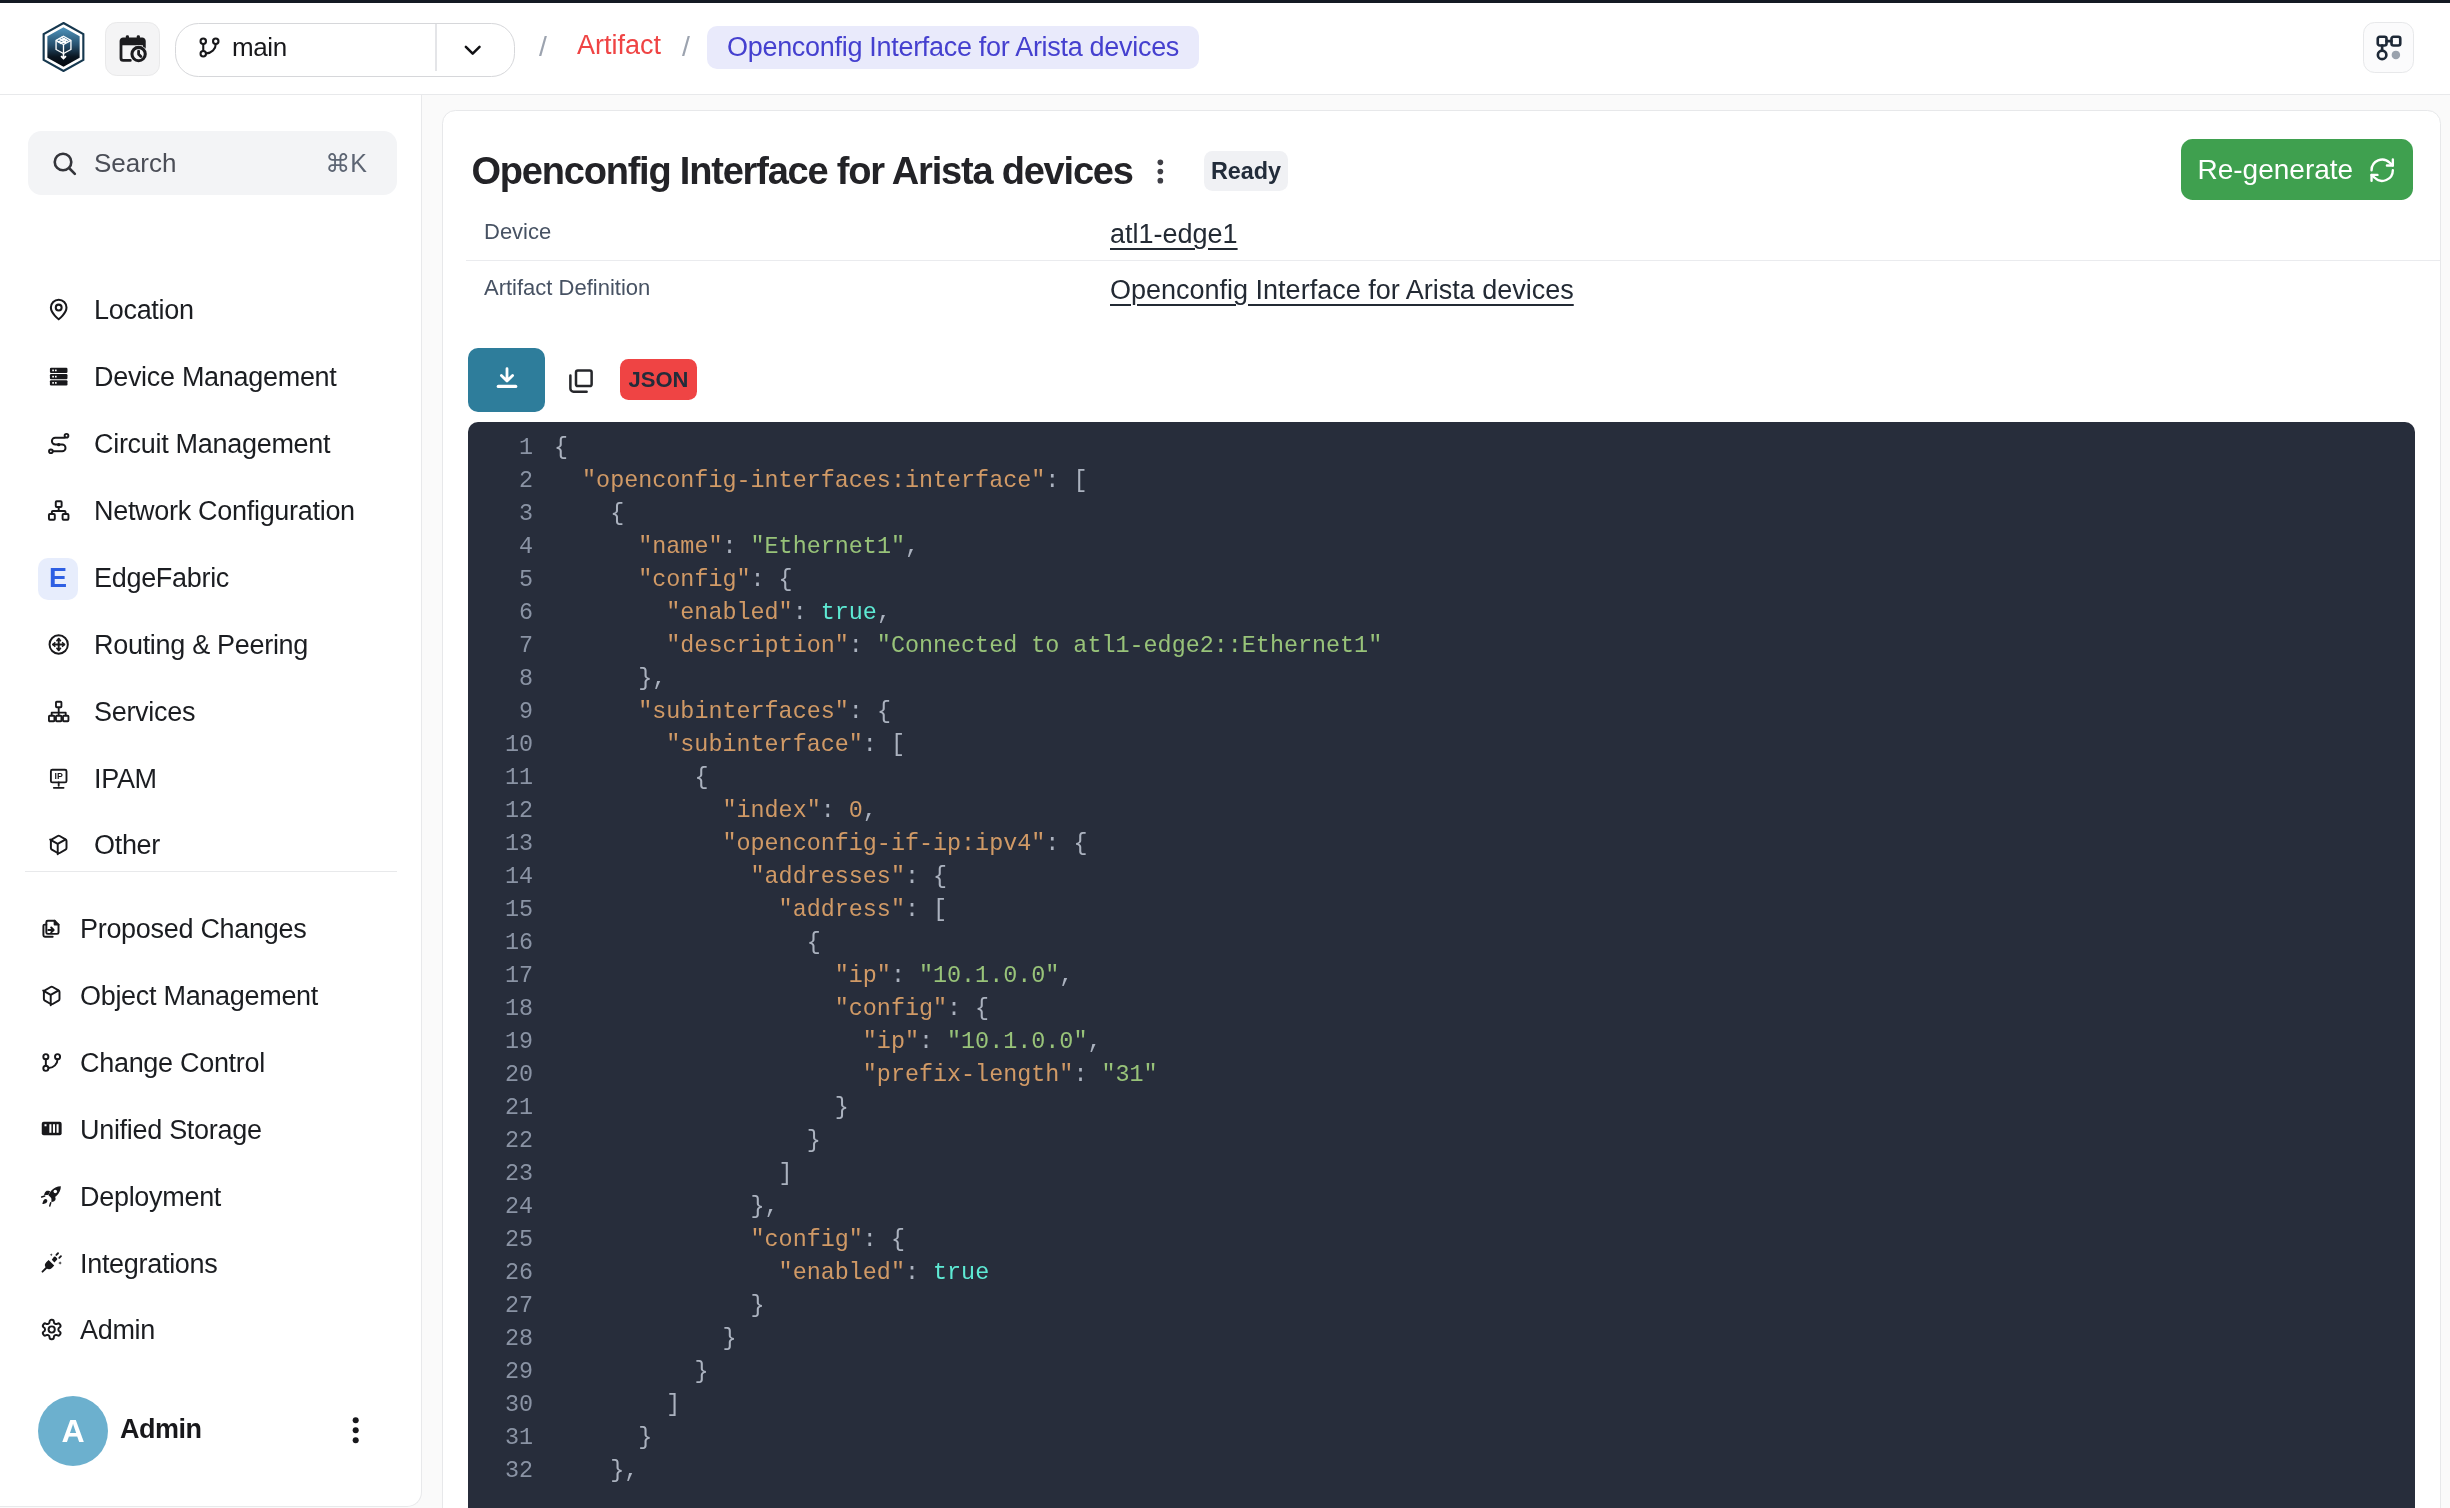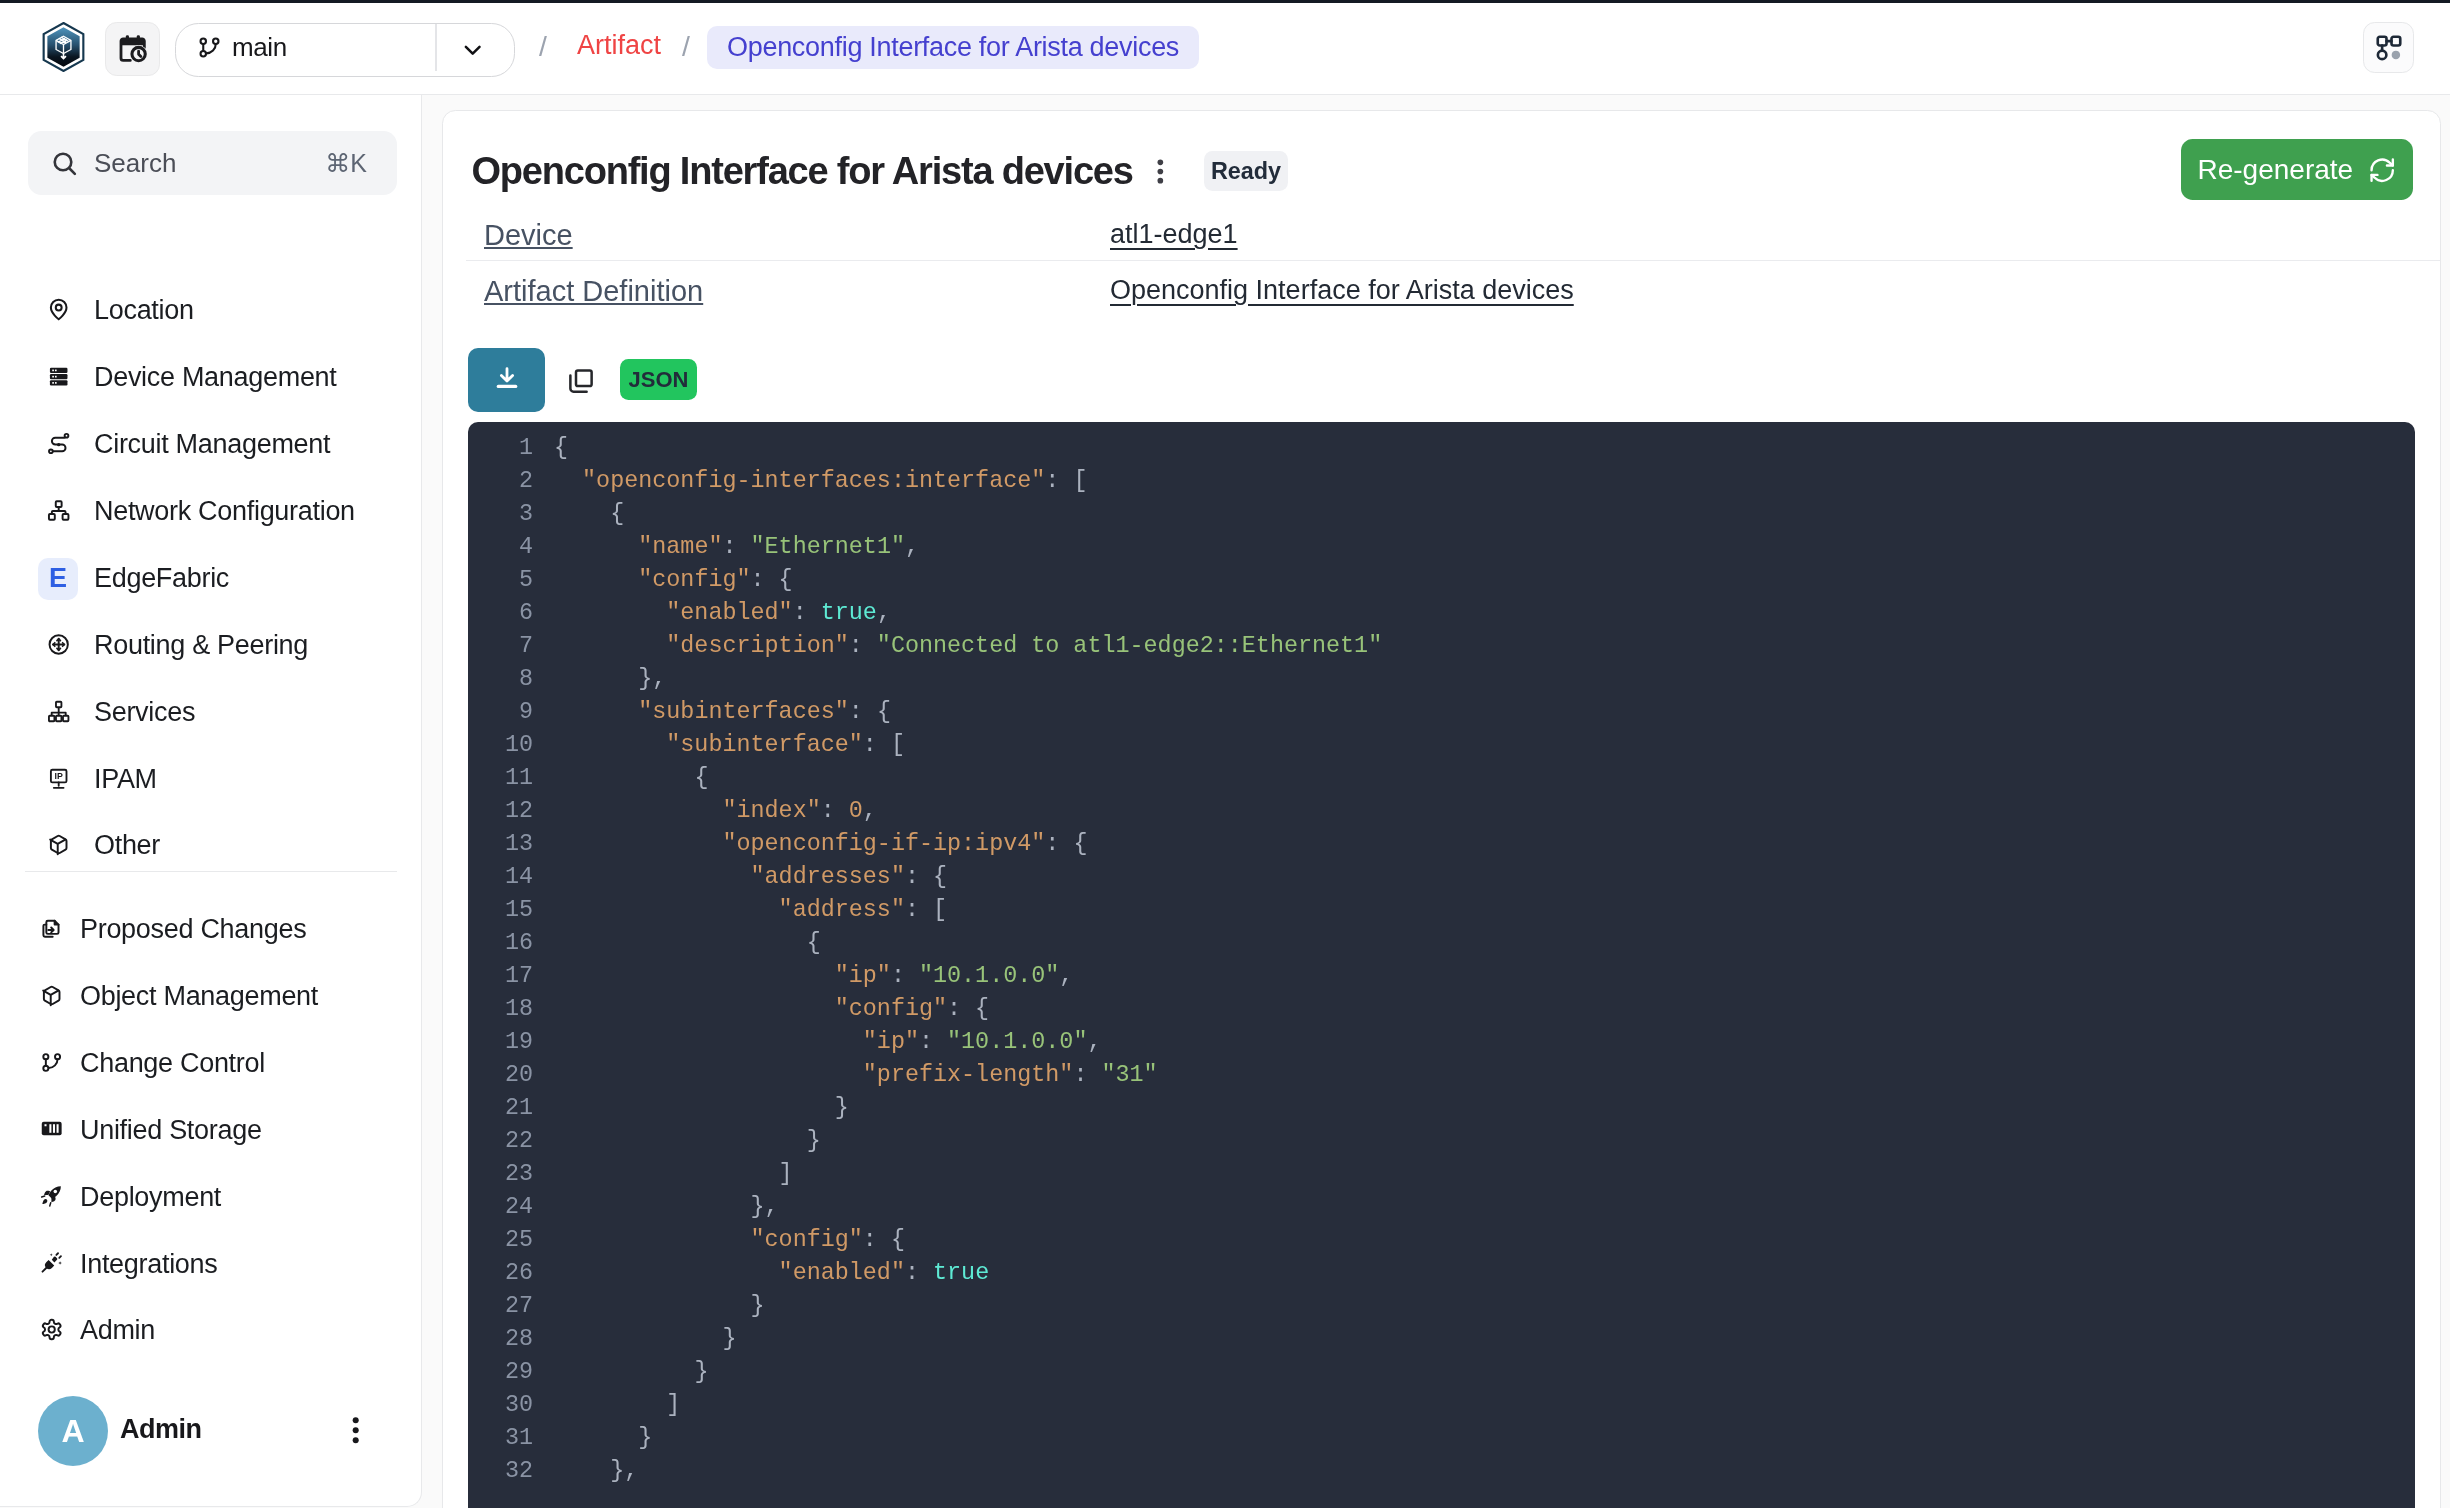--- a/index.html
+++ b/index.html
@@ -32,26 +32,26 @@
 #navdiv { left:25px; top:776px; width:372px; height:0; border-top:1.7px solid #e8e9eb; }
 #efbadge { width:40px; height:42px; border-radius:10px; background:#e7edfc; color:#2e5fe3; font-weight:700; font-size:27px; display:flex; align-items:center; justify-content:center; position:absolute; left:38px; }
 #avatar { left:38px; top:1301px; width:70px; height:70px; border-radius:50%; background:#6cb0ce; color:#fff; font-size:32px; font-weight:700; display:flex; align-items:center; justify-content:center; }
 #avname { left:120px; top:1301px; height:67px; line-height:67px; font-size:27px; letter-spacing:-0.5px; font-weight:700; color:#18181b; }
 
 
 #card { left:442px; top:110px; width:1999px; height:1422px; background:#fff; border:1.7px solid #e7e8ea; border-radius:13.4px; }
 #title { left:28.4px; top:39px; line-height:42px; font-size:38px; font-weight:700; color:#232327; letter-spacing:-1.2px; }
 #readypill { left:761px; top:40px; width:84px; height:40px; border-radius:8.4px; background:#f0f1f4; display:flex; align-items:center; justify-content:center; font-size:23.4px; font-weight:700; color:#222c3a; }
 #regen { left:1738px; top:28.4px; width:232px; height:61px; border-radius:11.7px; background:#3fa04f; color:#fff; display:flex; align-items:center; justify-content:center; gap:15px; font-size:28px; }
-.tbl-lbl { left:41px; font-size:29px; color:#475263;text-decoration:underline; }
+.tbl-lbl { left:41px; font-size:22px; color:#475263; }
 .tbl-val { left:667px; font-size:27px; color:#232a34; text-decoration:underline; text-underline-offset:5px; text-decoration-thickness:1.7px; }
 #rowdiv { left:23.4px; top:149px; width:1974px; height:0; border-top:1.7px solid #eaebee; }
 #dlbtn { left:25px; top:237px; width:77px; height:64px; border-radius:10px; background:#2e7d9b; display:flex; align-items:center; justify-content:center; }
 #copybtn { left:123px; top:255px; width:30px; height:30px; }
-#jsonchip { left:177px; top:248px; width:77px; height:41px; border-radius:8.4px; background:#22c55e; display:flex; align-items:center; justify-content:center; font-size:22px; font-weight:700; color:#222c3a; }
+#jsonchip { left:177px; top:248px; width:77px; height:41px; border-radius:8.4px; background:#ef4444; display:flex; align-items:center; justify-content:center; font-size:22px; font-weight:700; color:#222c3a; }
 
 
 #code { left:25px; top:311px; width:1947px; height:1109px; background:#272d3b; border-radius:10px; overflow:hidden; font-family:"Liberation Mono", monospace; font-size:23.4px; line-height:33px; padding-top:10px; }
 #code .cl { white-space:pre; }
 #code .ln { display:inline-block; width:65px; text-align:right; color:#8a93a4; }
 #code .ct { margin-left:21px; }
 .k { color:#d19a66; }
 .s { color:#98c379; }
 .b { color:#5eead4; }
 .p { color:#abb2bf; }

